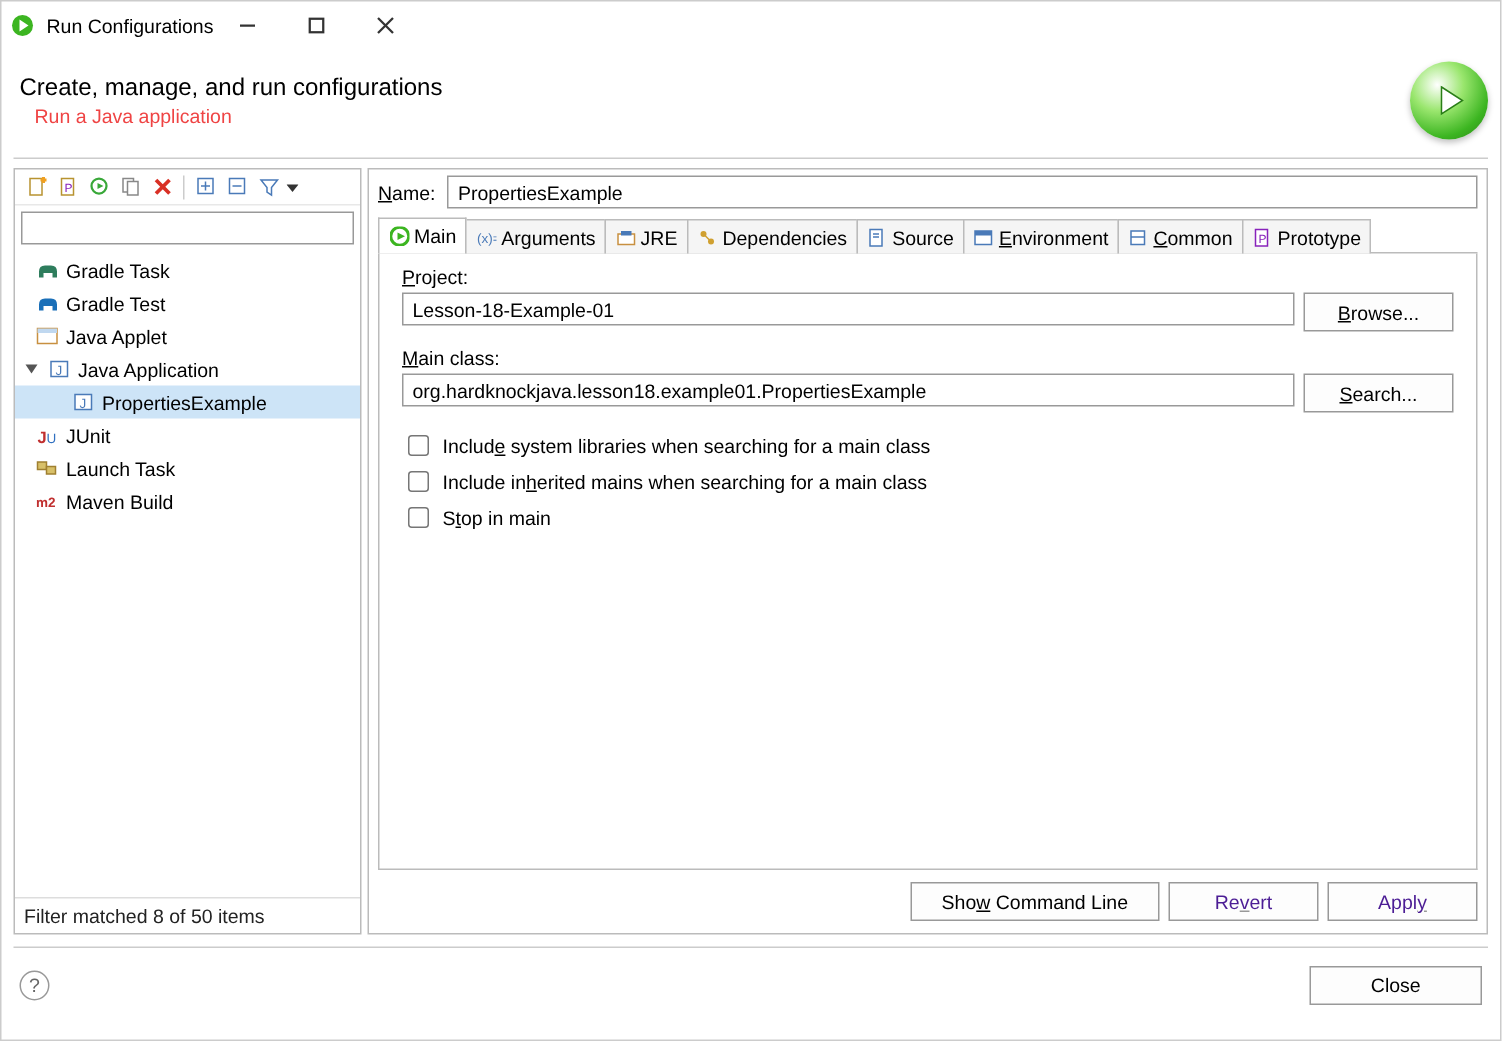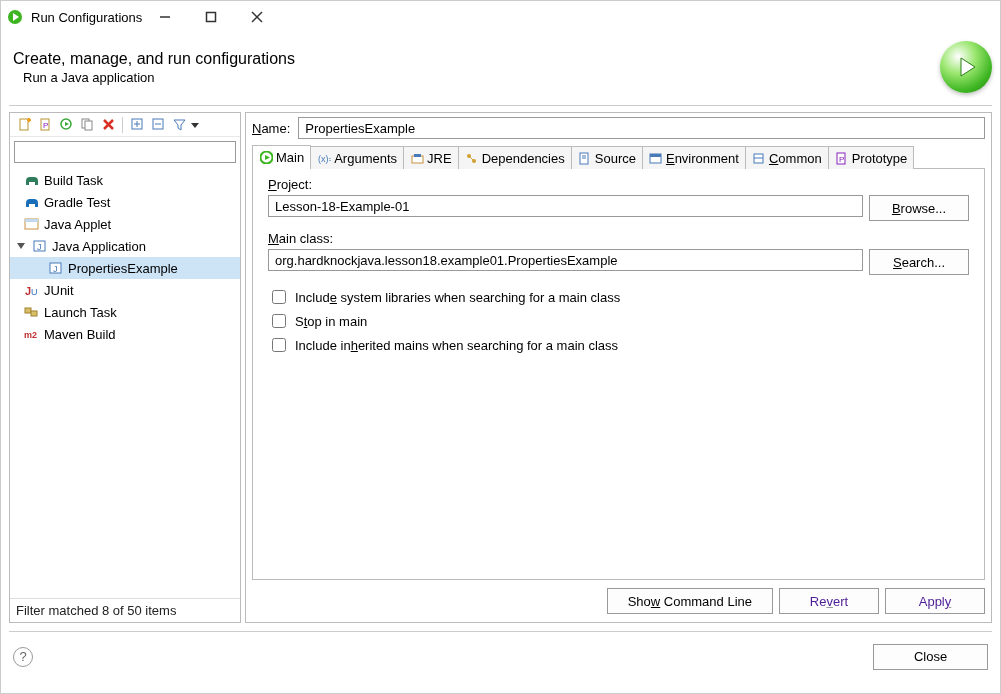--- a/index.html
+++ b/index.html
@@ -23,21 +23,21 @@
     .titlebar-icon { width: 16px; height: 16px; margin-right: 8px; }
     .win-controls { display: flex; }
     .win-btn { width: 46px; height: 32px; display:flex; align-items:center; justify-content:center; }
     .header-area {
       padding: 8px 0 12px 12px;
       display: flex;
       align-items: center;
     }
     .header-left { flex: 1; }
     .header-title { font-size: 16px; margin-bottom: 2px; }
-    .header-sub { font-size: 13px; color: #000000; padding-left: 10px;}
+    .header-sub { font-size: 13px; color: #ef4444; padding-left: 10px;}
     .run-icon-outer {
       width: 52px; height: 52px; border-radius: 50%;
       background: radial-gradient(circle at 35% 30%, #ffffff 0%, #9ae66e 35%, #3cb521 70%, #2a7e18 100%);
       display:flex; align-items:center; justify-content:center;
       box-shadow: 0 2px 4px rgba(0,0,0,0.25);
       margin-right: 8px;
     }
     .content {
       display: flex;
       border-top: 1px solid #ccc;
@@ -285,21 +285,21 @@
         </div>
     </div>
     <input class="filter-input" type="text" style="">
     <div class="tree">
       <div class="tree-item">
         <span class="tree-icon">
             <svg width="16" height="14">
               <path d="M2,8 Q2,4 6,4 L10,4 Q14,4 14,8 L14,12 L11,12 L11,9 L5,9 L5,12 L2,12 Z" fill="#2e7d5d"></path>
             </svg>
           </span>
-        <span>Build Task</span>
+        <span>Gradle Task</span>
       </div>
       <div class="tree-item">
         <span class="tree-icon">
             <svg width="16" height="14">
               <path d="M2,8 Q2,4 6,4 L10,4 Q14,4 14,8 L14,12 L11,12 L11,9 L5,9 L5,12 L2,12 Z" fill="#1a6fb8"></path>
             </svg>
           </span>
         <span>Gradle Test</span>
       </div>
       <div class="tree-item">
@@ -455,25 +455,25 @@
       <div class="input-button-row">
         <input class="std-input" value="org.hardknockjava.lesson18.example01.PropertiesExample" style="">
         <button class="std-button"><span class="underline-letter">S</span>earch...</button>
       </div>
       <div class="checkbox-row">
         <input type="checkbox" style="">
         <span>Includ<span class="underline-letter">e</span> system libraries when searching for a main class</span>
       </div>
       <div class="checkbox-row">
         <input type="checkbox" style="">
-        <span>S<span class="underline-letter">t</span>op in main</span>
+        <span>Include in<span class="underline-letter">h</span>erited mains when searching for a main class</span>
       </div>
       <div class="checkbox-row">
         <input type="checkbox" style="">
-        <span>Include in<span class="underline-letter">h</span>erited mains when searching for a main class</span>
+        <span>S<span class="underline-letter">t</span>op in main</span>
       </div>
     </div>
 
     <div class="bottom-buttons">
       <button class="std-button" style="min-width:150px">Sho<span class="underline-letter">w</span> Command Line</button>
       <button class="std-button" disabled="">Re<span class="underline-letter" style="text-decoration-color:#999">v</span>ert</button>
       <button class="std-button" disabled="">Appl<span class="underline-letter" style="text-decoration-color:#999">y</span></button>
     </div>
   </div>
 </div>

